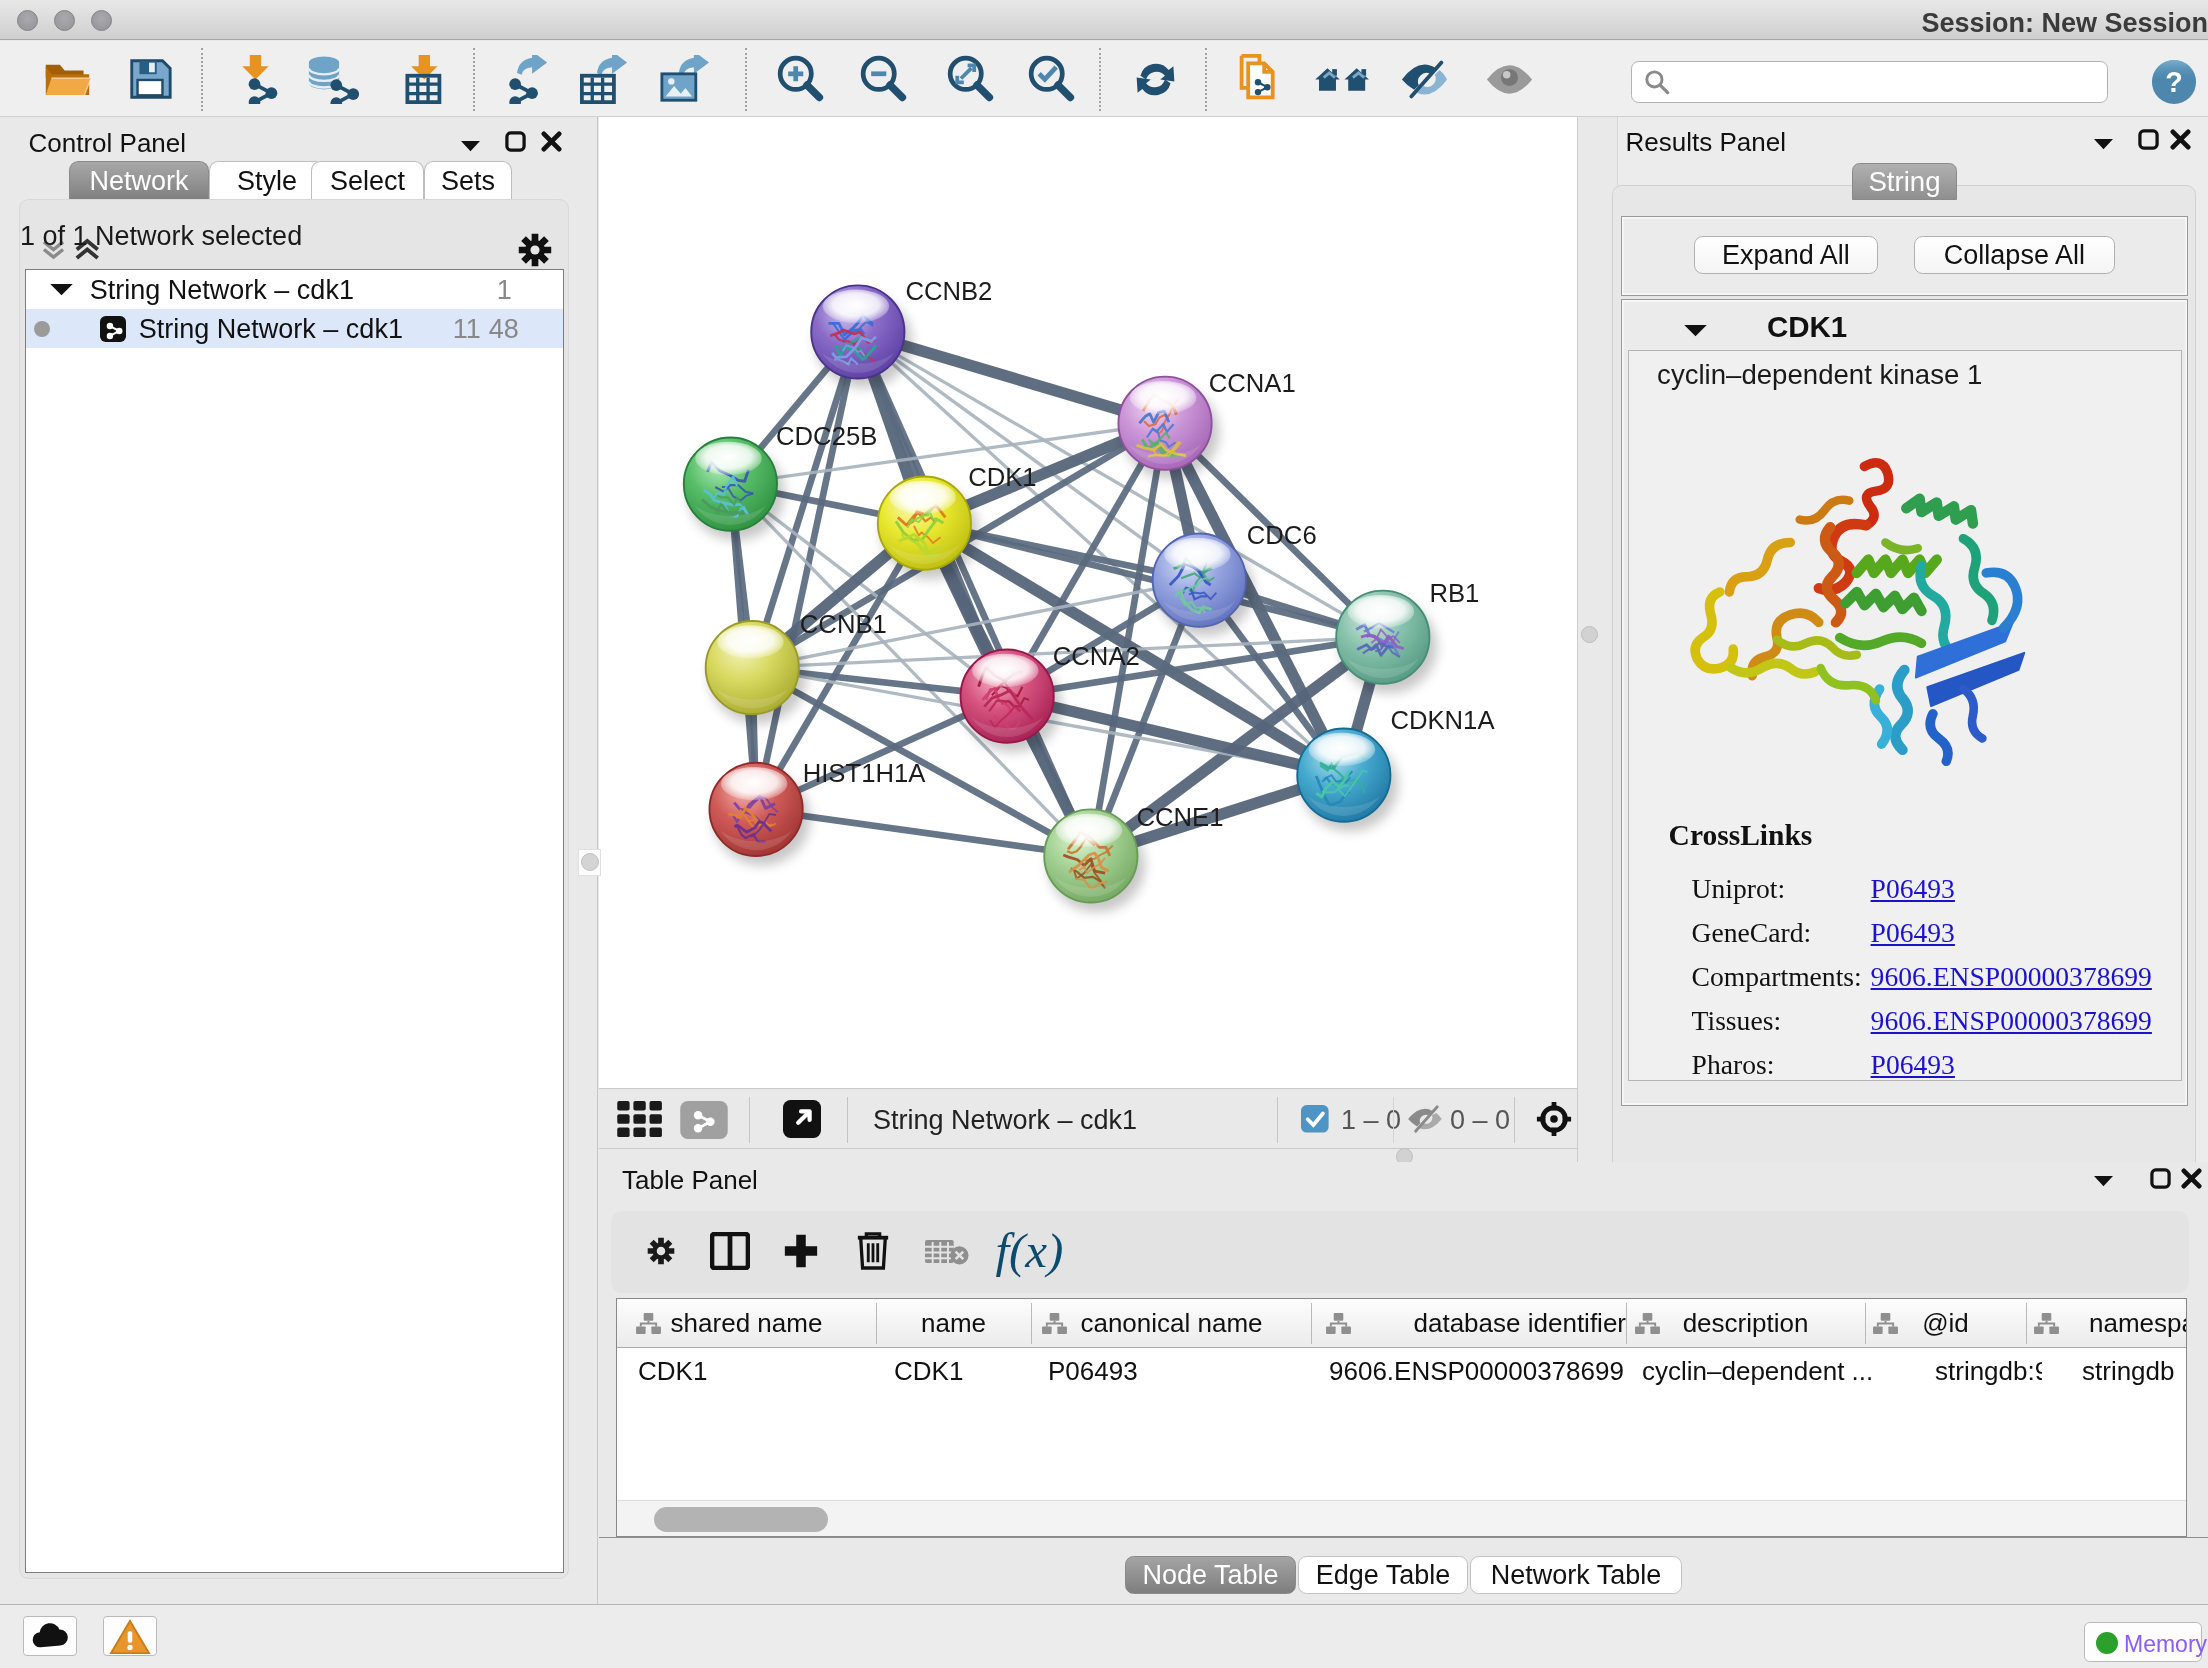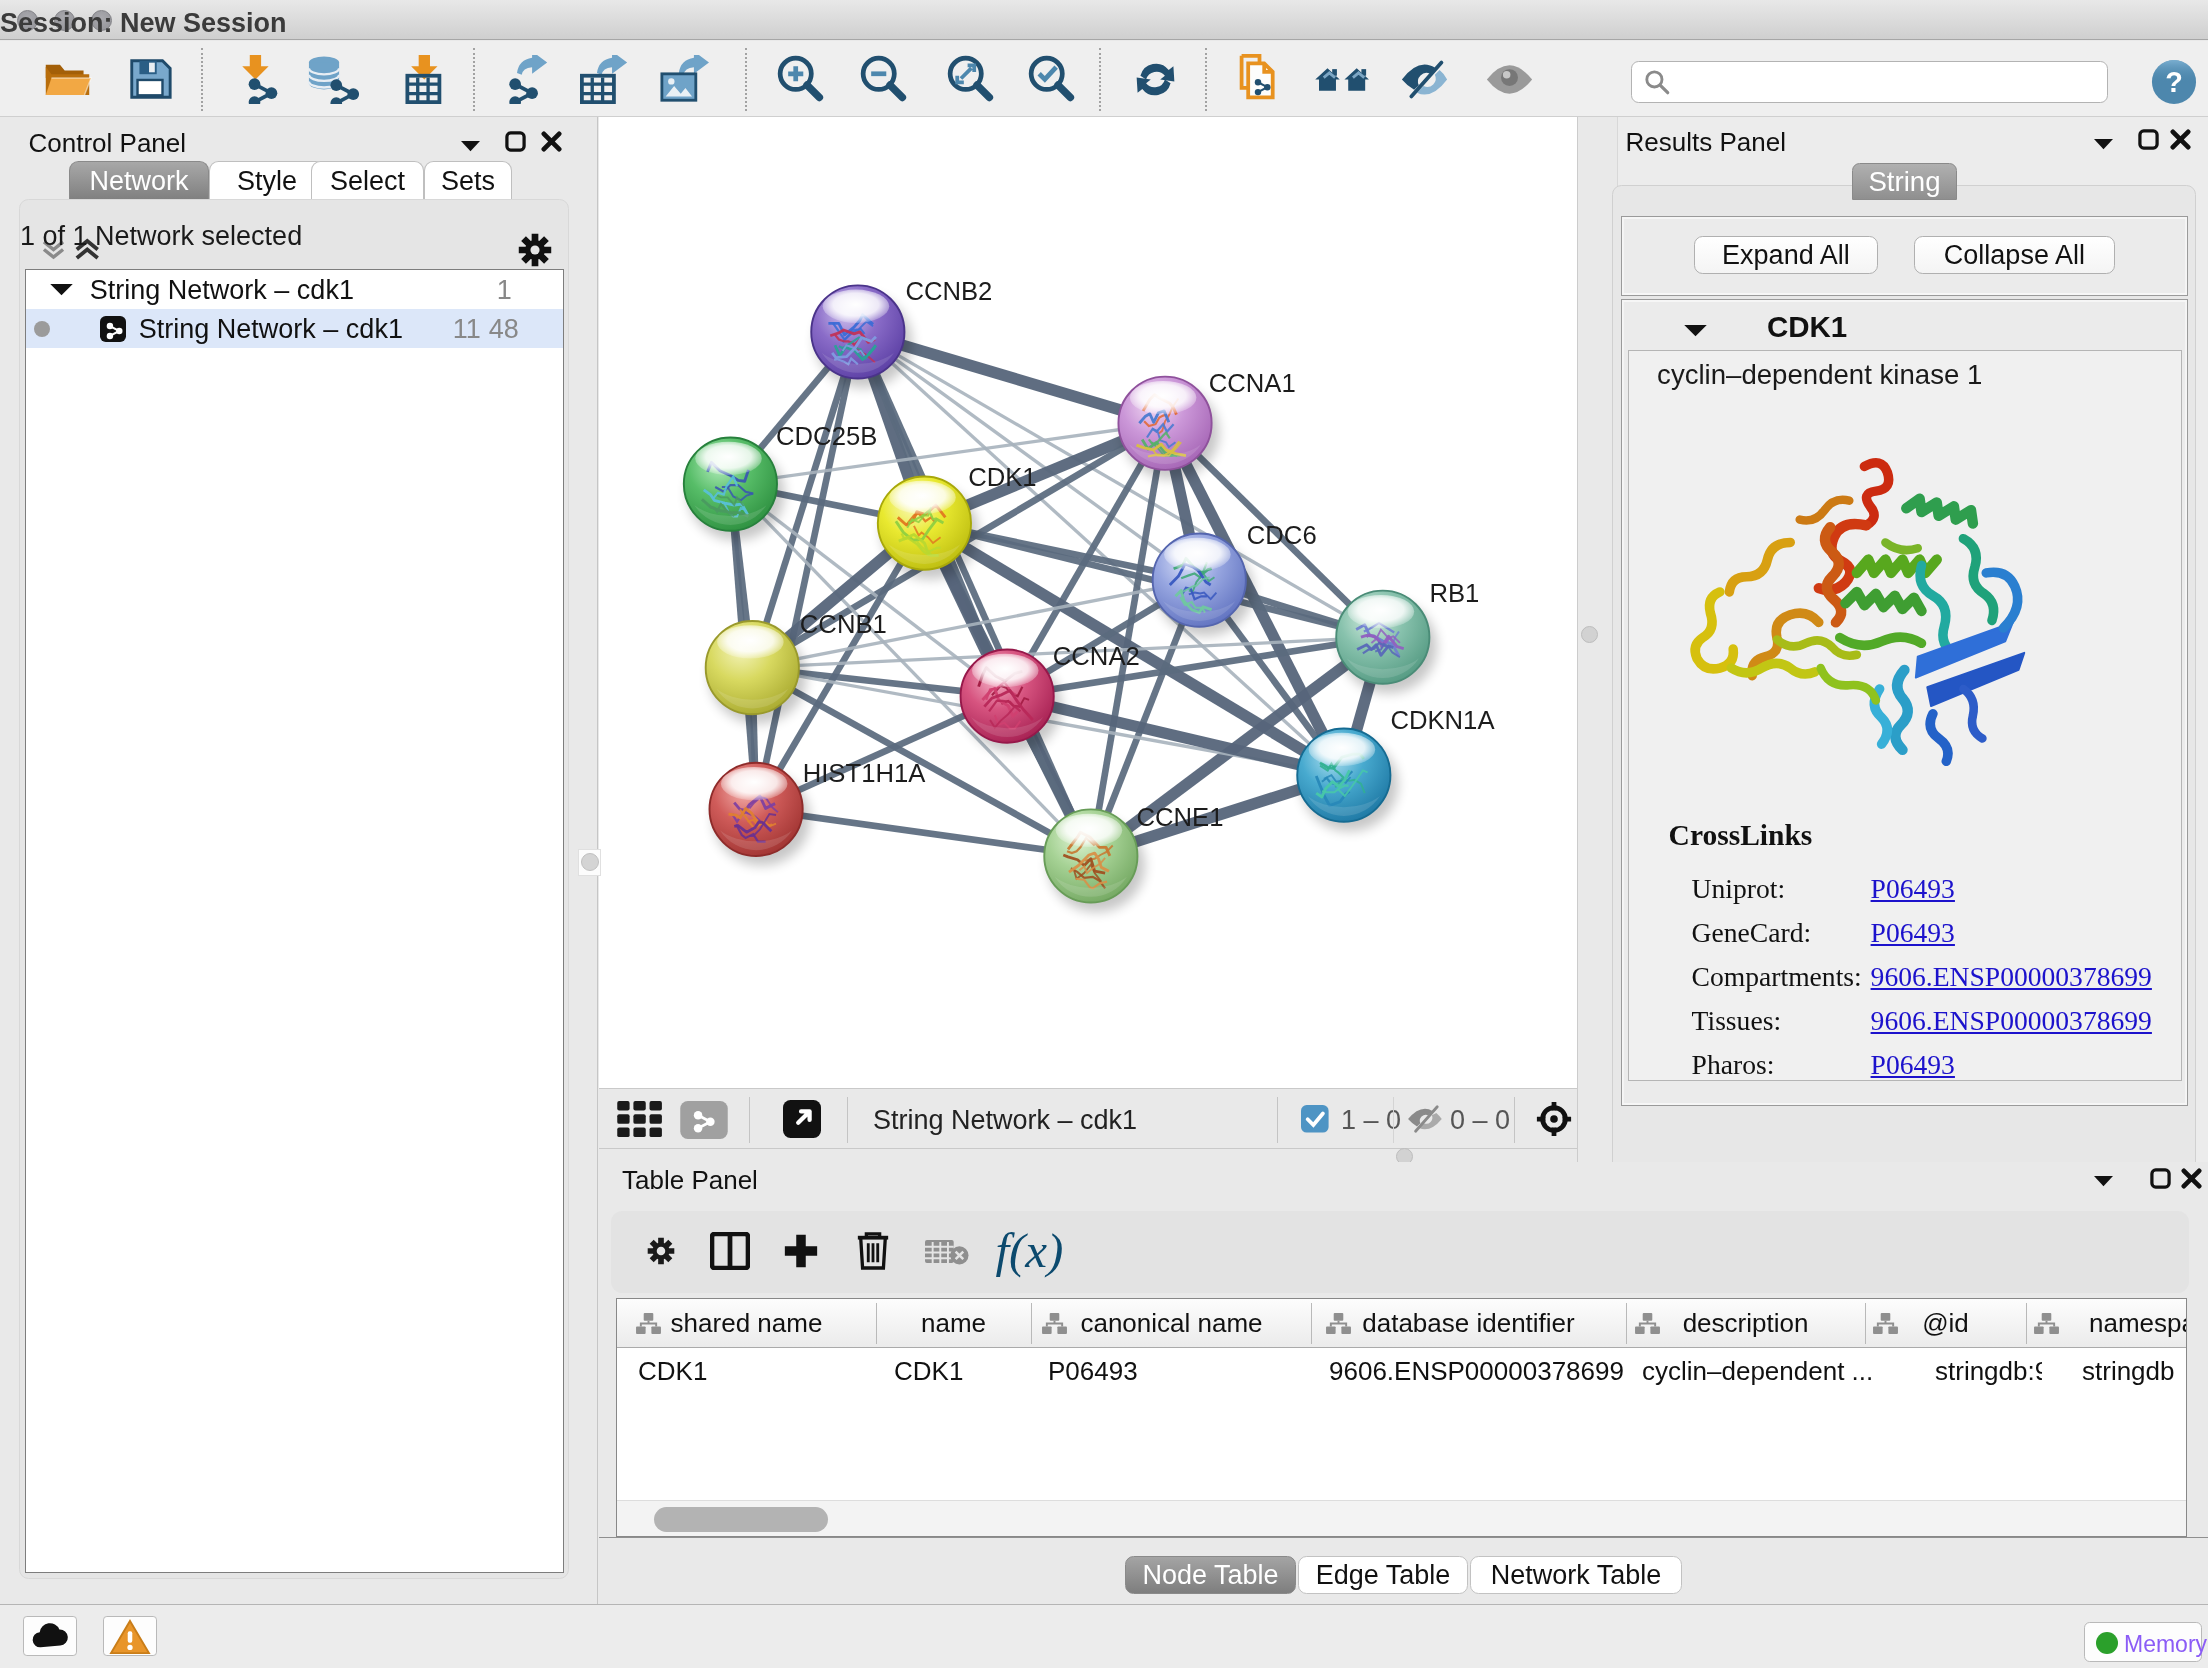--- a/index.html
+++ b/index.html
@@ -1,19 +1,19 @@
 <!DOCTYPE html>
 <html style="font-size:15px"><head><meta charset="utf-8">
 <style>
 * {margin:0;padding:0;box-sizing:border-box}
 html,body {width:2208px;height:1668px;overflow:hidden}
 body {font-family:"Liberation Sans",sans-serif;background:#e9e9e9;position:relative}
 .titlebar {position:absolute;left:0;top:0;width:2208px;height:40px;background:linear-gradient(#e8e8e8,#cfcfcf);border-bottom:1px solid #a6a6a6}
 .tl {position:absolute;top:9.5px;width:21px;height:21px;border-radius:50%;background:radial-gradient(circle at 50% 38%,#a9a9ae,#929297);border:1px solid #808085}
-.title {position:absolute;top:7.6px;left:0;width:2208px;text-align:left;font-size:27px;font-weight:bold;color:#3b3b3b}
+.title {position:absolute;top:7.6px;left:0;width:2208px;text-align:right;font-size:27px;font-weight:bold;color:#3b3b3b}
 .toolbar {position:absolute;left:0;top:41px;width:2208px;height:76px;background:#efefef;border-bottom:1px solid #cfcfcf}
 .tsep {position:absolute;top:6.7px;height:63px;width:0;border-left:2.9px dotted #a2a2a2}
 .searchbox {position:absolute;left:1631px;top:20px;width:477px;height:42px;background:#fff;border:1.9px solid #b3b3b3;border-radius:7.6px}
 .panel-title {font-size:26px;color:#111}
 .cptab {position:absolute;top:44px;height:39px;border:1px solid #bfbfbf;border-bottom:none;border-radius:9.5px 9.5px 0 0;background:#fff;color:#111;font-size:27px;text-align:center;line-height:38px}
 .cptab.sel {background:linear-gradient(#a8a8a8,#7f7f7f);color:#fff;border-color:#8a8a8a}
 .btn-white {background:linear-gradient(#ffffff,#f4f4f4);border:1.9px solid #b0b0b0;border-radius:8.6px;font-size:27px;color:#111;text-align:center}
 .serif {font-family:"Liberation Serif",serif}
 a.lnk {color:#1c12cc;text-decoration:underline}
 </style></head>
@@ -780,21 +780,21 @@
         <div style="position:absolute;left:414px;top:8.6px;width:281px;text-align:center">canonical name</div>
         <div style="position:absolute;left:694px;top:3.8px;height:41px;border-left:1px solid #b9b9b9"></div>
         <div style="position:absolute;left:709px;top:12.4px"><svg width="25" height="23" viewBox="0 0 26 24" style="">
             <g fill="#8f8f8f">
               <rect x="8" y="1" width="10" height="8" rx="1"></rect>
 <rect x="0" y="15" width="10" height="8" rx="1"></rect>
               <rect x="16" y="15" width="10" height="8" rx="1"></rect>
 <path d="M13 9 v3 M5 15 v-3 h16 v3" stroke="#8f8f8f" stroke-width="2" fill="none"></path>
             </g>
           </svg></div>
-        <div style="position:absolute;left:694px;top:8.6px;width:315px;text-align:center">database identifier</div>
+        <div style="position:absolute;left:694px;top:8.6px;width:315px;text-align:right">database identifier</div>
         <div style="position:absolute;left:1009px;top:3.8px;height:41px;border-left:1px solid #b9b9b9"></div>
         <div style="position:absolute;left:1018px;top:12.4px"><svg width="25" height="23" viewBox="0 0 26 24" style="">
             <g fill="#8f8f8f">
               <rect x="8" y="1" width="10" height="8" rx="1"></rect>
 <rect x="0" y="15" width="10" height="8" rx="1"></rect>
               <rect x="16" y="15" width="10" height="8" rx="1"></rect>
 <path d="M13 9 v3 M5 15 v-3 h16 v3" stroke="#8f8f8f" stroke-width="2" fill="none"></path>
             </g>
           </svg></div>
         <div style="position:absolute;left:1009px;top:8.6px;width:239px;text-align:center">description</div>

